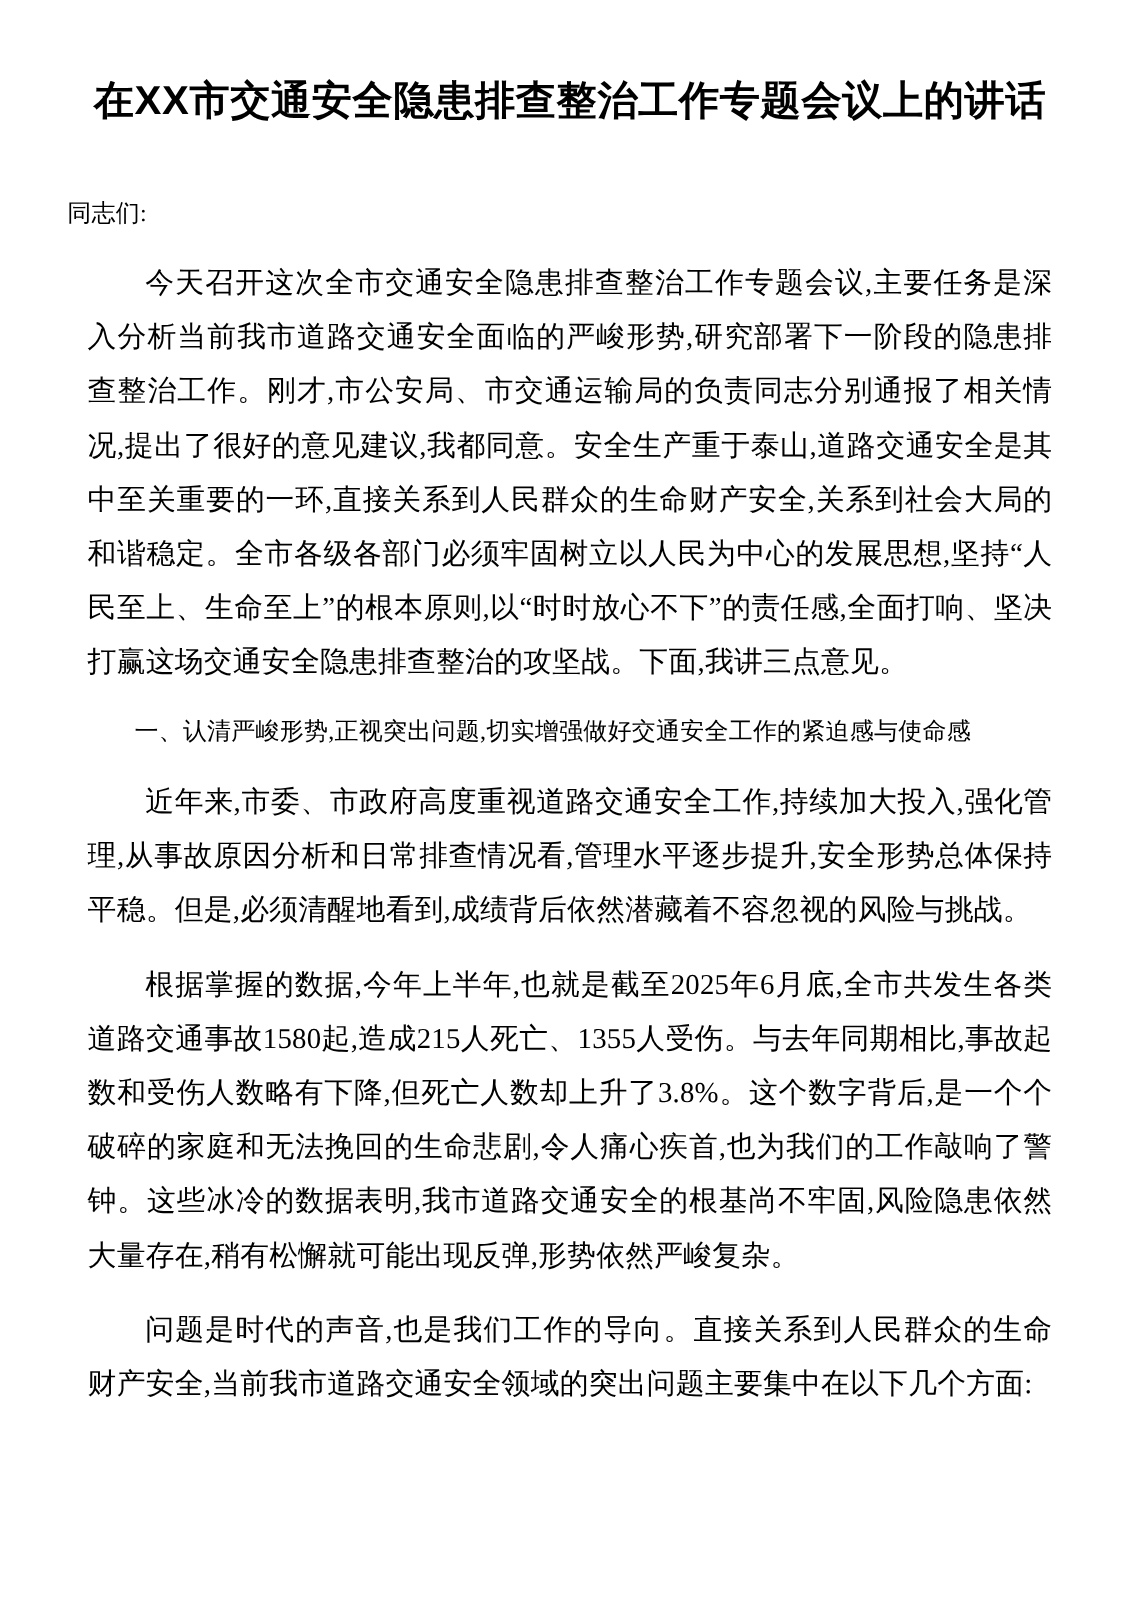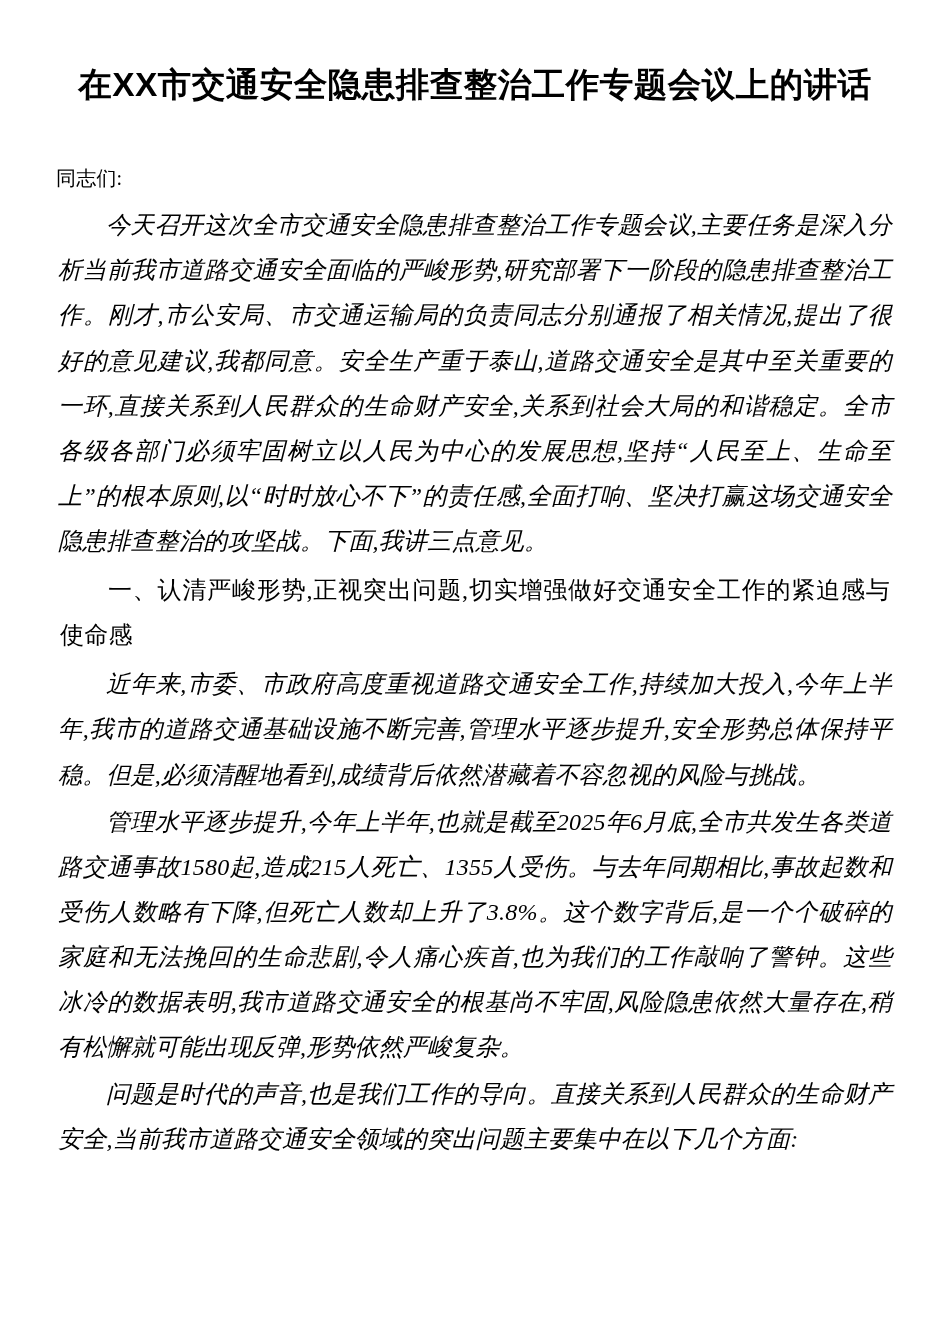--- a/index.html
+++ b/index.html
@@ -33,52 +33,51 @@
   }
   .salutation {
     font-size: 20px;
     line-height: 1.9;
     margin: 0 0 6px 0;
     letter-spacing: 0.2px;
   }
   p.body-para {
     font-size: 24px;
     line-height: 1.88;
-    margin: 2px;
+    margin: 17px;
     text-align: justify;
     text-justify: inter-ideograph;
     text-indent: 2em;
     letter-spacing: 0.2px;
-    font-style: italic;
   }
   p.body-para + p.body-para {
     margin-top: 1px;
   }
   .heading-para {
-    font-size: 24px;
+    font-size: 20px;
     line-height: 1.88;
-    margin: 4px;
+    margin: 16px;
     text-align: justify;
     text-justify: inter-ideograph;
     text-indent: 2em;
     letter-spacing: 0.2px;
   }
 </style>
 </head>
 <body>
 
 <div class="page">
 
   <h1 class="doc-title">在XX市交通安全隐患排查整治工作专题会议上的讲话</h1>
 
   <div class="salutation">同志们:</div>
 
   <p class="body-para">今天召开这次全市交通安全隐患排查整治工作专题会议,主要任务是深入分析当前我市道路交通安全面临的严峻形势,研究部署下一阶段的隐患排查整治工作。刚才,市公安局、市交通运输局的负责同志分别通报了相关情况,提出了很好的意见建议,我都同意。安全生产重于泰山,道路交通安全是其中至关重要的一环,直接关系到人民群众的生命财产安全,关系到社会大局的和谐稳定。全市各级各部门必须牢固树立以人民为中心的发展思想,坚持“人民至上、生命至上”的根本原则,以“时时放心不下”的责任感,全面打响、坚决打赢这场交通安全隐患排查整治的攻坚战。下面,我讲三点意见。</p>
 
   <p class="heading-para">一、认清严峻形势,正视突出问题,切实增强做好交通安全工作的紧迫感与使命感</p>
 
-  <p class="body-para">近年来,市委、市政府高度重视道路交通安全工作,持续加大投入,今年上半年,我市的道路交通基础设施不断完善,管理水平逐步提升,安全形势总体保持平稳。但是,必须清醒地看到,成绩背后依然潜藏着不容忽视的风险与挑战。</p>
+  <p class="body-para">近年来,市委、市政府高度重视道路交通安全工作,持续加大投入,强化管理,从事故原因分析和日常排查情况看,管理水平逐步提升,安全形势总体保持平稳。但是,必须清醒地看到,成绩背后依然潜藏着不容忽视的风险与挑战。</p>
 
-  <p class="body-para">管理水平逐步提升,今年上半年,也就是截至2025年6月底,全市共发生各类道路交通事故1580起,造成215人死亡、1355人受伤。与去年同期相比,事故起数和受伤人数略有下降,但死亡人数却上升了3.8%。这个数字背后,是一个个破碎的家庭和无法挽回的生命悲剧,令人痛心疾首,也为我们的工作敲响了警钟。这些冰冷的数据表明,我市道路交通安全的根基尚不牢固,风险隐患依然大量存在,稍有松懈就可能出现反弹,形势依然严峻复杂。</p>
+  <p class="body-para">根据掌握的数据,今年上半年,也就是截至2025年6月底,全市共发生各类道路交通事故1580起,造成215人死亡、1355人受伤。与去年同期相比,事故起数和受伤人数略有下降,但死亡人数却上升了3.8%。这个数字背后,是一个个破碎的家庭和无法挽回的生命悲剧,令人痛心疾首,也为我们的工作敲响了警钟。这些冰冷的数据表明,我市道路交通安全的根基尚不牢固,风险隐患依然大量存在,稍有松懈就可能出现反弹,形势依然严峻复杂。</p>
 
   <p class="body-para">问题是时代的声音,也是我们工作的导向。直接关系到人民群众的生命财产安全,当前我市道路交通安全领域的突出问题主要集中在以下几个方面:</p>
 
 </div>
 
 </body></html>

